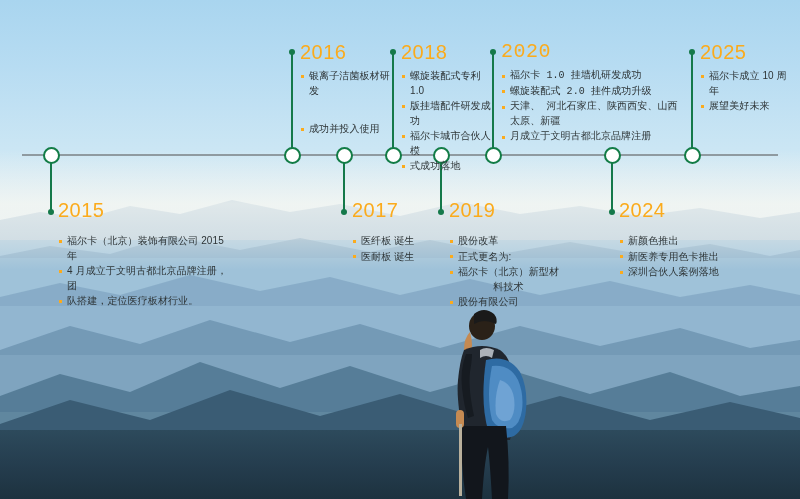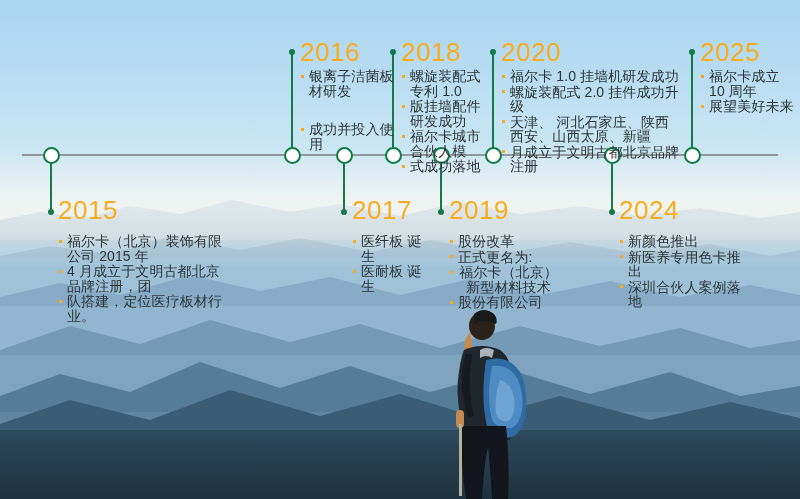--- a/index.html
+++ b/index.html
@@ -48,27 +48,27 @@
   }
   .stem{position:absolute;width:2px;background:#15794a;z-index:5;}
   .dot{
     position:absolute;width:6px;height:6px;border-radius:50%;
     background:#15794a;z-index:6;
   }
 
   
   .entry{position:absolute;z-index:8;}
   .year{
-    color:#fbab1c;font-size:26px;line-height:28px;font-weight:400;
+    color:#fbab1c;font-size:20px;line-height:28px;font-weight:400;
     letter-spacing:.5px;white-space:nowrap;
   }
   .bullets{margin:3px 0 0 0;padding:0;list-style:none;}
   .bullets li{
     position:relative;
-    color:#2d3436;font-size:14px;line-height:14.5px;
+    color:#2d3436;font-size:10px;line-height:14.5px;
     padding-left:9px;margin-bottom:1px;
     letter-spacing:.1px;
   }
   .bullets li:before{
     content:"";position:absolute;left:1px;top:5.5px;
     width:3px;height:3px;background:#fbab1c;
   }
 
   
   .entry.below .year{margin-bottom:10px;}
@@ -167,21 +167,21 @@
   <div class="entry" style="left:401px;top:38px;width:92px;">
     <div class="year">2018</div>
     <ul class="bullets">
       <li>螺旋装配式专利 1.0</li>
       <li style="padding-left:9px;">版挂墙配件研发成功</li>
       <li>福尔卡城市合伙人模</li>
       <li style="padding-left:9px;">式成功落地</li>
     </ul>
   </div>
 
-  <div class="entry" style="left:501px;top:38px;width:180px;">
+  <div class="entry" style="left:501px;top:38px;width:180px;font-family:Liberation Mono, monospace;">
     <div class="year">2020</div>
     <ul class="bullets">
       <li>福尔卡 1.0 挂墙机研发成功</li>
       <li>螺旋装配式 2.0 挂件成功升级</li>
       <li>天津、 河北石家庄、陕西西安、山西太原、新疆</li>
       <li style="padding-left:9px;">月成立于文明古都北京品牌注册</li>
     </ul>
   </div>
 
   <div class="entry" style="left:700px;top:38px;width:95px;">

